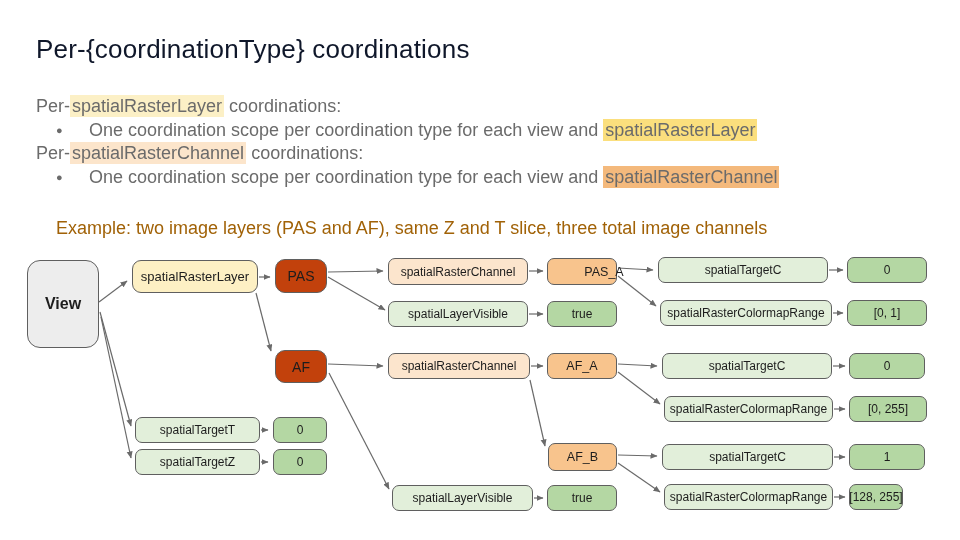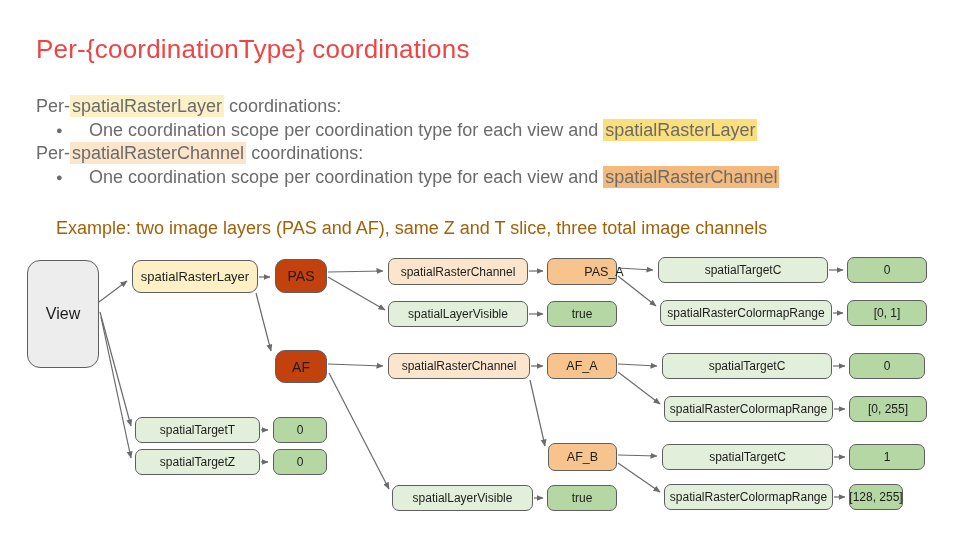--- a/index.html
+++ b/index.html
@@ -1,18 +1,18 @@
 <!DOCTYPE html>
 <html><head>
 <meta charset="utf-8">
 <style>
   html,body{margin:0;padding:0;background:#ffffff;}
   .slide{position:relative;width:960px;height:540px;background:#ffffff;overflow:hidden;
          font-family:"Liberation Sans",sans-serif;color:#262626;}
-  .title{position:absolute;left:36px;top:34px;font-size:26px;color:#ef4444;letter-spacing:.2px;}
+  .title{position:absolute;left:36px;top:34px;font-size:26px;color:#0f172a;letter-spacing:.2px;}
   .introline{position:absolute;left:36px;font-size:18px;color:#6b6b6b;white-space:nowrap;}
   .bulletline{position:absolute;left:56px;font-size:18px;color:#6b6b6b;white-space:nowrap;}
   .bullet-dot{font-size:11px;color:#6b6b6b;display:inline-block;width:33px;vertical-align:2px;}
   .hl-y{background:#fcf0c6;padding:1px 2px;}
   .hl-p{background:#fce5cb;padding:1px 2px;}
   .hl-Y{background:#fbdf7d;padding:1px 2px;}
   .hl-O{background:#f4b97c;padding:1px 2px;}
   .caption{position:absolute;left:56px;top:218px;font-size:18px;color:#a16207;white-space:nowrap;}
   .diagram{position:absolute;left:0;top:0;width:960px;height:540px;}
   .edges{position:absolute;left:0;top:0;pointer-events:none;}
@@ -76,21 +76,21 @@
         <line x1="618" y1="455" x2="657" y2="456" marker-end="url(#ah)"></line>
         <line x1="618" y1="463" x2="660" y2="492" marker-end="url(#ah)"></line>
         <line x1="834" y1="457" x2="845" y2="457" marker-end="url(#ah)"></line>
         <line x1="834" y1="497" x2="845" y2="497" marker-end="url(#ah)"></line>
         <line x1="534" y1="498" x2="543" y2="498" marker-end="url(#ah)"></line>
         <line x1="261" y1="430" x2="268" y2="430" marker-end="url(#ah)"></line>
         <line x1="261" y1="462" x2="268" y2="462" marker-end="url(#ah)"></line>
       </g>
     </svg>
 
-    <div class="node n-gray" style="left:27px;top:260px;width:72px;height:108px;">View</div>
+    <div class="node n-gray" style="left:27px;top:260px;width:72px;height:88px;font-weight:bold;">View</div>
     <div class="node n-yl" style="left:132px;top:260px;width:126px;height:33px;">spatialRasterLayer</div>
     <div class="node n-yw" style="left:275px;top:259px;width:52px;height:34px;">PAS</div>
     <div class="node n-yw" style="left:275px;top:350px;width:52px;height:33px;">AF</div>
 
     <div class="node n-pe" style="left:388px;top:258px;width:140px;height:27px;">spatialRasterChannel</div>
     <div class="node n-or" style="left:547px;top:258px;width:70px;height:27px;padding-left:44px;">PAS_A</div>
     <div class="node n-gl" style="left:658px;top:257px;width:170px;height:26px;">spatialTargetC</div>
     <div class="node n-gn" style="left:847px;top:257px;width:80px;height:26px;">0</div>
 
     <div class="node n-gl" style="left:388px;top:301px;width:140px;height:26px;">spatialLayerVisible</div>

